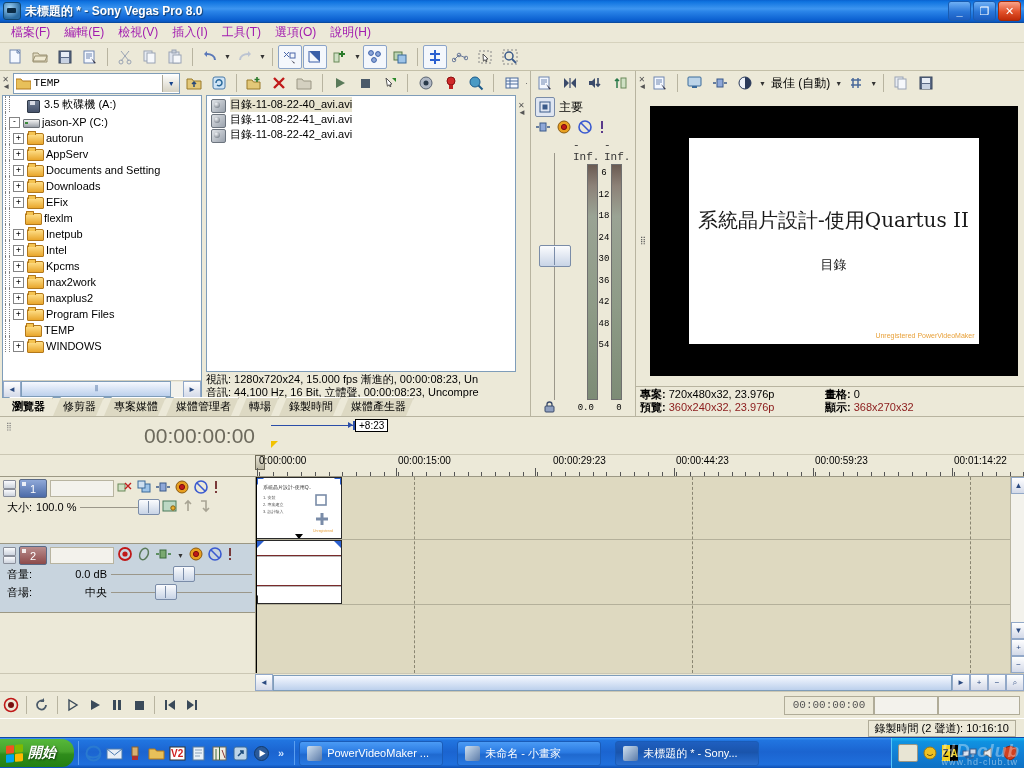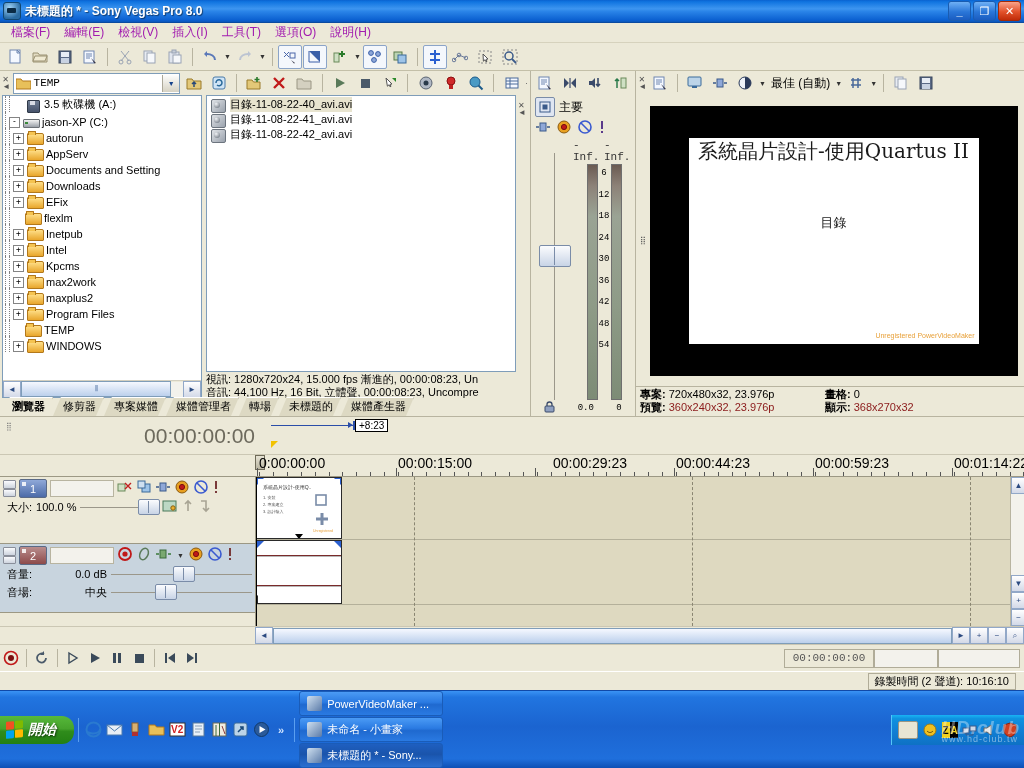--- a/index.html
+++ b/index.html
@@ -105,21 +105,21 @@
   
   .previewpane{flex:1;display:flex;flex-direction:column;min-width:0;}
   .mixer{width:104px;flex:0 0 104px;display:flex;flex-direction:column;background:#ece9d8;border-right:1px solid #b8b4a0;}
   .pv-top{display:flex;flex:1;min-height:0;}
   .pv-right{flex:1;display:flex;flex-direction:column;min-width:0;}
   .pv-toolbar{height:24px;flex:0 0 24px;display:flex;align-items:center;gap:1px;padding-left:2px;}
   .pv-label{font-size:12px;padding:0 3px;white-space:nowrap;}
   .pv-video{flex:1;background:#ece9d8;display:flex;align-items:center;justify-content:center;min-height:0;padding:2px 4px 2px 0;}
   .videoframe{width:368px;height:270px;background:#000;position:relative;display:flex;align-items:center;justify-content:center;}
   .slide{width:290px;height:206px;background:#fff;position:relative;display:flex;flex-direction:column;
-    align-items:center;overflow:hidden;gap:27px;}
+    align-items:center;justify-content:center;overflow:hidden;}
   .slide-title{font-size:20px;color:#1a1a1a;white-space:nowrap;font-family:"DejaVu Serif",serif;}
   .slide-sub{font-size:13px;color:#1a1a1a;margin-top:22px;font-family:"DejaVu Serif",serif;}
   .slide-wm{position:absolute;right:4px;bottom:5px;font-size:7px;color:#e8a13a;white-space:nowrap;}
   .pv-status{height:28px;flex:0 0 28px;border-top:1px solid #b8b4a0;background:#ece9d8;
     display:flex;font-size:11px;padding:1px 0 0 4px;}
   .stat-col{display:flex;flex-direction:column;line-height:13px;}
   .stat-row{display:flex;white-space:nowrap;}
   .stat-lab{font-weight:bold;}
   .stat-val{margin-left:3px;}
   .red{color:#8b1a1a;}
@@ -160,21 +160,21 @@
   .mk-line:after{content:"";position:absolute;right:0;top:-3px;border-left:5px solid #2b4ea8;
     border-top:3px solid transparent;border-bottom:3px solid transparent;}
   .mk-line:before{content:"";position:absolute;right:-2px;top:-4px;width:2px;height:9px;background:#2b4ea8;}
   .mk-tag{position:absolute;left:90px;top:2px;background:#fff;border:1px solid #000;font-size:10px;
     padding:0 3px;font-family:"Liberation Sans",sans-serif;}
   .mk-flag{position:absolute;left:6px;top:24px;width:0;height:0;border-top:7px solid #f2c200;border-right:7px solid transparent;}
 
   .tl-ruler{flex:0 0 21px;display:flex;border-bottom:1px solid #9c9884;}
   .ruler-pad{width:255px;flex:0 0 255px;background:#ece9d8;}
   .ruler{flex:1;position:relative;background:#ece9d8;overflow:hidden;}
-  .rlab{position:absolute;top:0px;font-size:14px;color:#000;font-family:"Liberation Sans",sans-serif;white-space:nowrap;padding-left:2px;}
+  .rlab{position:absolute;top:0px;font-size:10px;color:#000;font-family:"Liberation Sans",sans-serif;white-space:nowrap;padding-left:2px;}
   .rtick{position:absolute;bottom:0;width:1px;background:#555;}
   .cursor-handle{position:absolute;left:0;top:0;width:8px;height:13px;
     background:linear-gradient(180deg,#e6e3d4,#b8b4a0);border:1px solid #6e6a58;}
 
   .tl-main{flex:1;display:flex;min-height:0;}
   .tracks{width:255px;flex:0 0 255px;display:flex;flex-direction:column;border-right:1px solid #9c9884;background:#ece9d8;}
   .track{border-bottom:1px solid #9c9884;padding:2px 3px;}
   .track.video{height:62px;background:#ece9d8;}
   .track.audio{height:64px;background:#c8d4de;}
   .trk-row1{display:flex;align-items:center;gap:3px;height:19px;}
@@ -220,21 +220,21 @@
   .startbtn{height:28px;display:flex;align-items:center;gap:5px;padding:0 18px 0 6px;
     background:linear-gradient(180deg,#56b83a 0%,#46a32c 45%,#2f8c1b 55%,#238013 100%);
     border-radius:0 12px 12px 0;color:#fff;font-weight:bold;font-style:italic;font-size:14px;
     text-shadow:1px 1px 2px rgba(0,0,0,.6);}
   .winlogo{width:17px;height:17px;display:grid;grid-template-columns:1fr 1fr;grid-template-rows:1fr 1fr;gap:1px;transform:skewY(-6deg);}
   .winlogo i{display:block;border-radius:1px;}
   .ql{display:flex;align-items:center;gap:4px;padding:0 6px;margin-left:4px;
     border-left:1px solid #5b9ff0;border-right:1px solid #5b9ff0;height:24px;}
   .qi{width:17px;height:17px;border-radius:2px;position:relative;}
   .chev{color:#cfe4ff;font-size:11px;font-weight:bold;padding:0 4px;}
-  .tasks{display:flex;align-items:center;gap:1px;margin-left:4px;flex-direction:column;}
+  .tasks{display:flex;align-items:center;gap:14px;margin-left:4px;}
   .task{height:23px;min-width:128px;display:flex;align-items:center;gap:5px;padding:0 7px;
     background:linear-gradient(180deg,#4b9bf5,#2a7ae2 45%,#1f69cf 55%,#2a7ae2);
     border:1px solid #1a5cb8;border-radius:3px;color:#fff;font-size:11px;white-space:nowrap;
     overflow:hidden;text-overflow:ellipsis;}
   .task.active{background:linear-gradient(180deg,#1f5fc0,#1a54ab 45%,#1c5ab5 55%,#2b6fd0);}
   .tray{margin-left:auto;height:30px;display:flex;align-items:center;gap:4px;padding:0 6px;
     background:linear-gradient(180deg,#19b4f4 0%,#0f92e0 12%,#1180d6 50%,#0e71c4 100%);
     border-left:1px solid #55c6f8;position:relative;}
   .tray-ico{width:16px;height:16px;border-radius:2px;position:relative;}
   .wm{position:absolute;right:4px;top:2px;font-size:19px;font-weight:bold;color:rgba(255,255,255,.35);
@@ -626,21 +626,21 @@
           <span class="gripx">✕<br>◄</span>
         </div>
       </div>
 
       <div class="exp-tabs" id="exp-tabs">
           <span class="etab active">瀏覽器</span>
           <span class="etab">修剪器</span>
           <span class="etab">專案媒體</span>
           <span class="etab">媒體管理者</span>
           <span class="etab">轉場</span>
-          <span class="etab">未標題的</span>
+          <span class="etab">錄製時間</span>
           <span class="etab">媒體產生器</span>
         </div>
     </div>
 
     <div class="previewpane">
       <div class="pv-top">
 
         <div class="mixer">
           <div class="mx-toolbar">
             <span class="tbtn">

